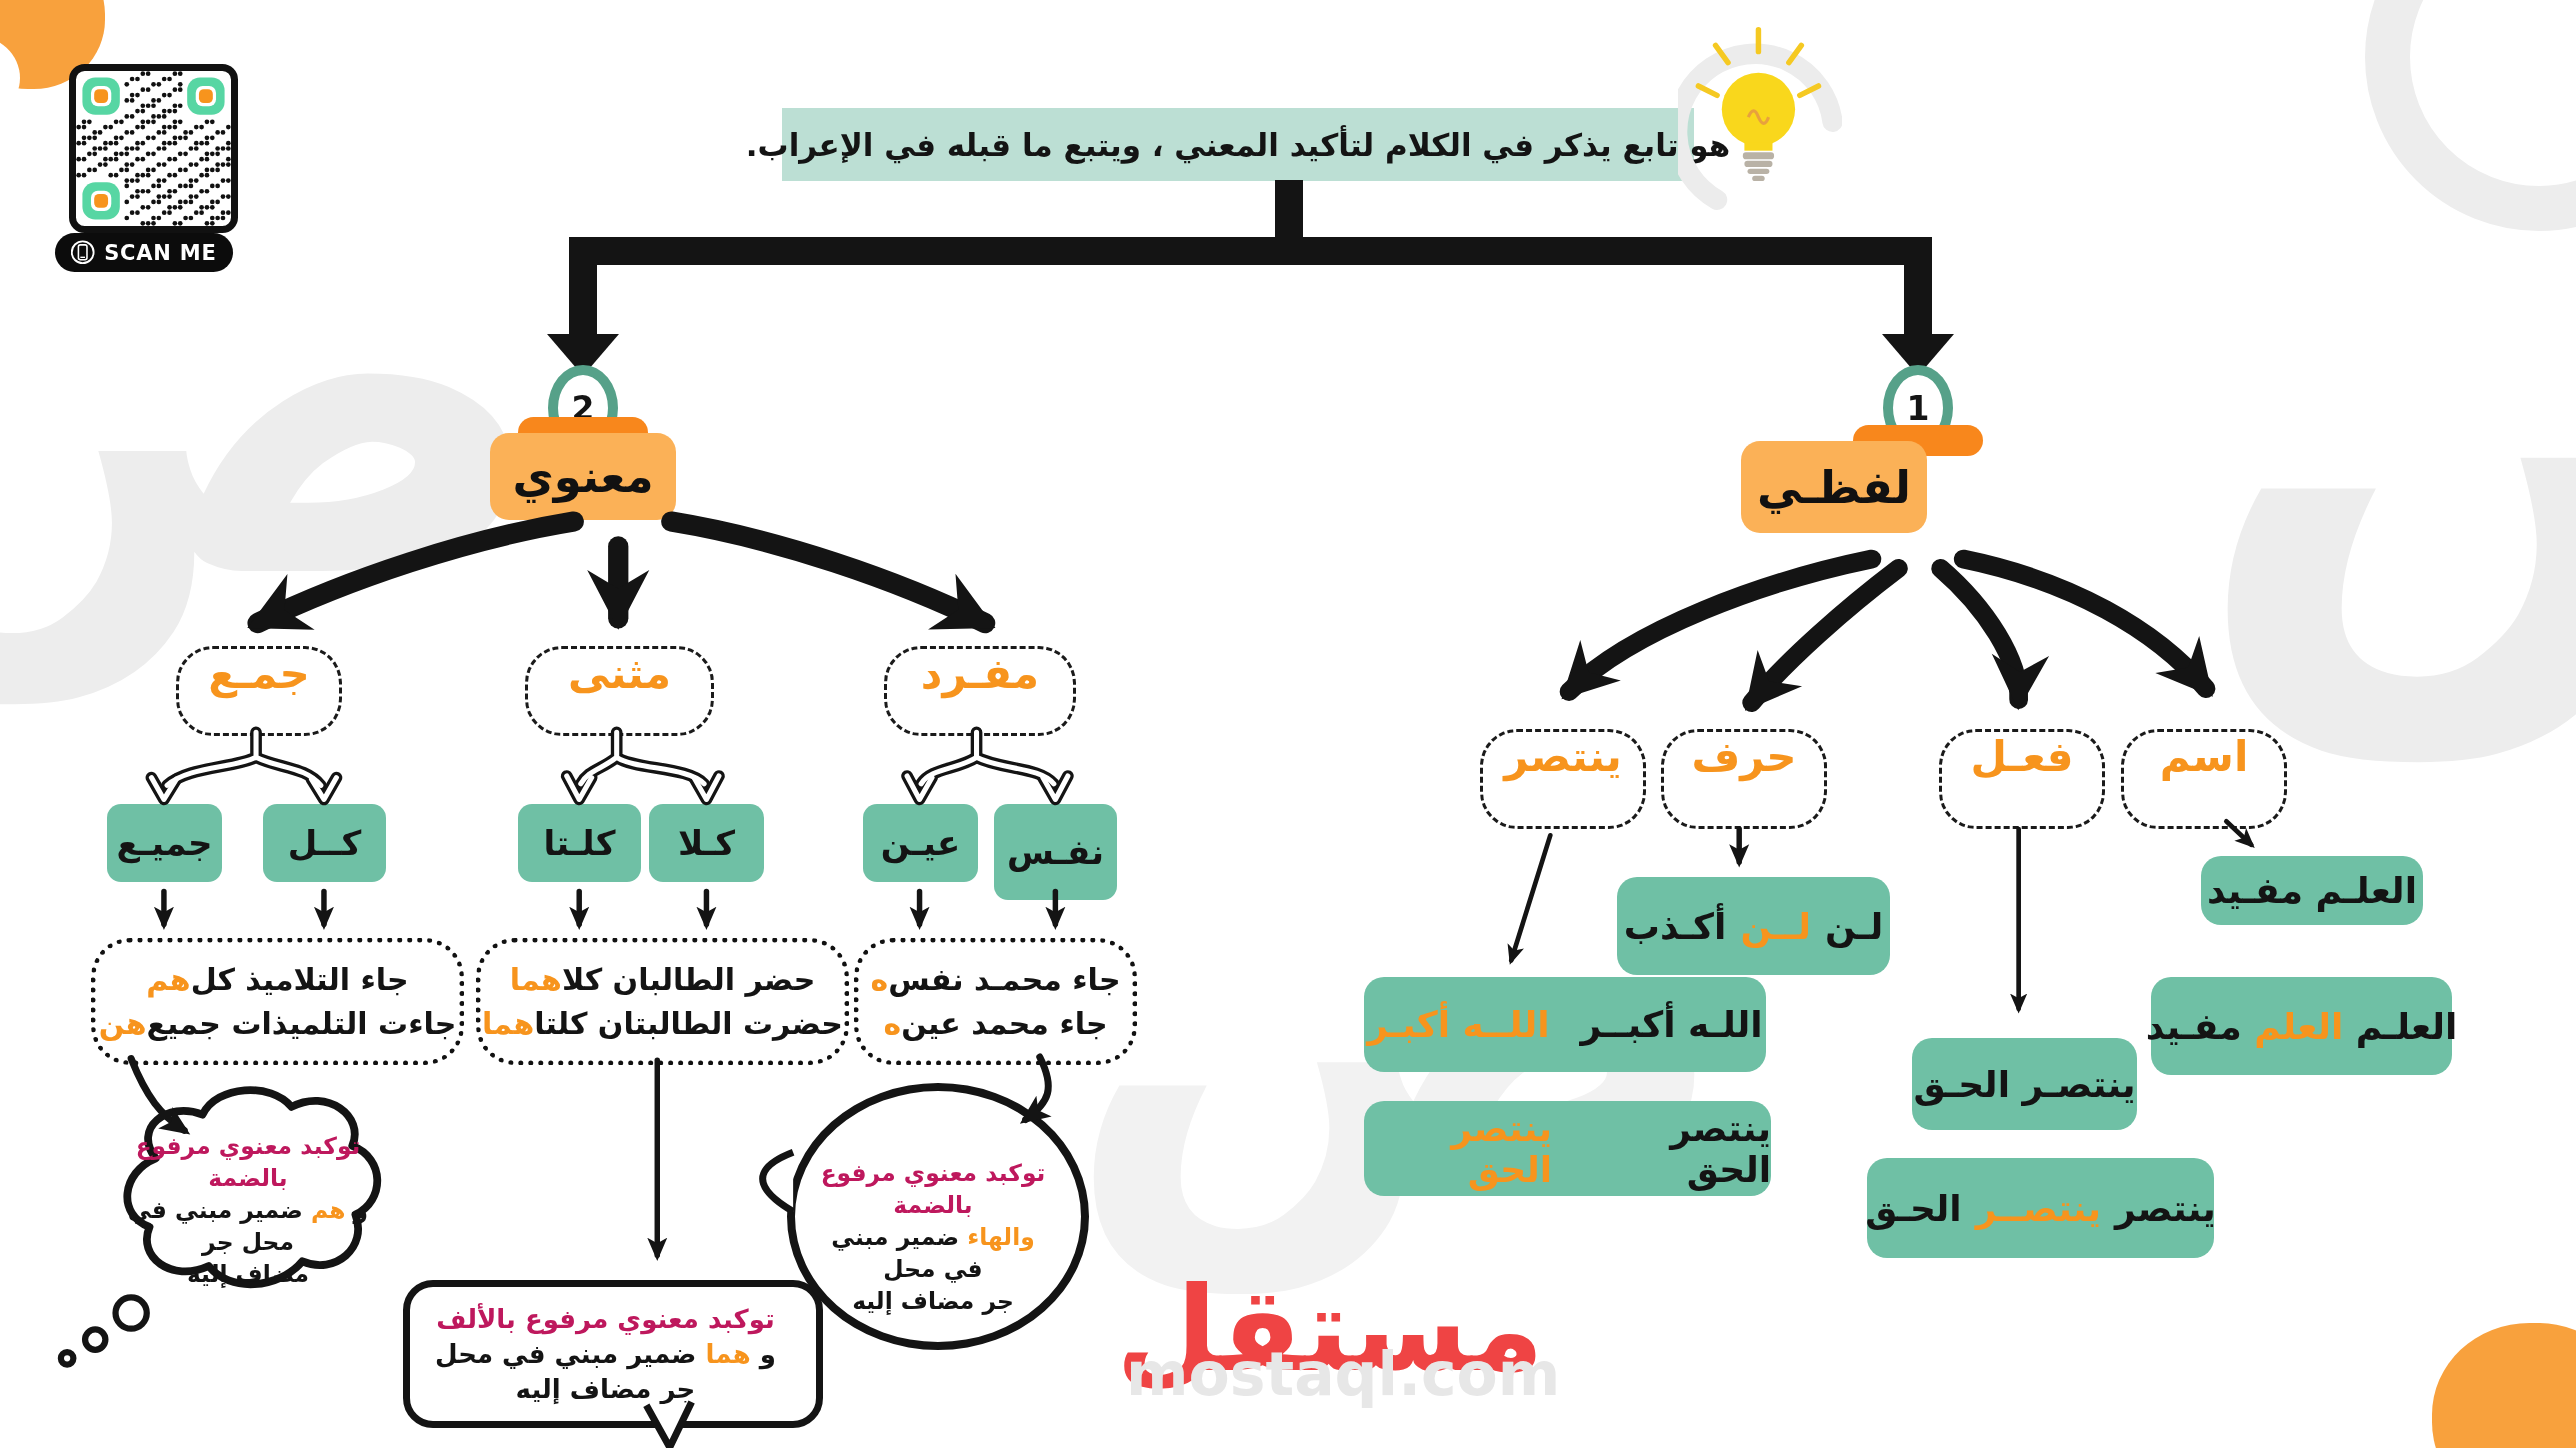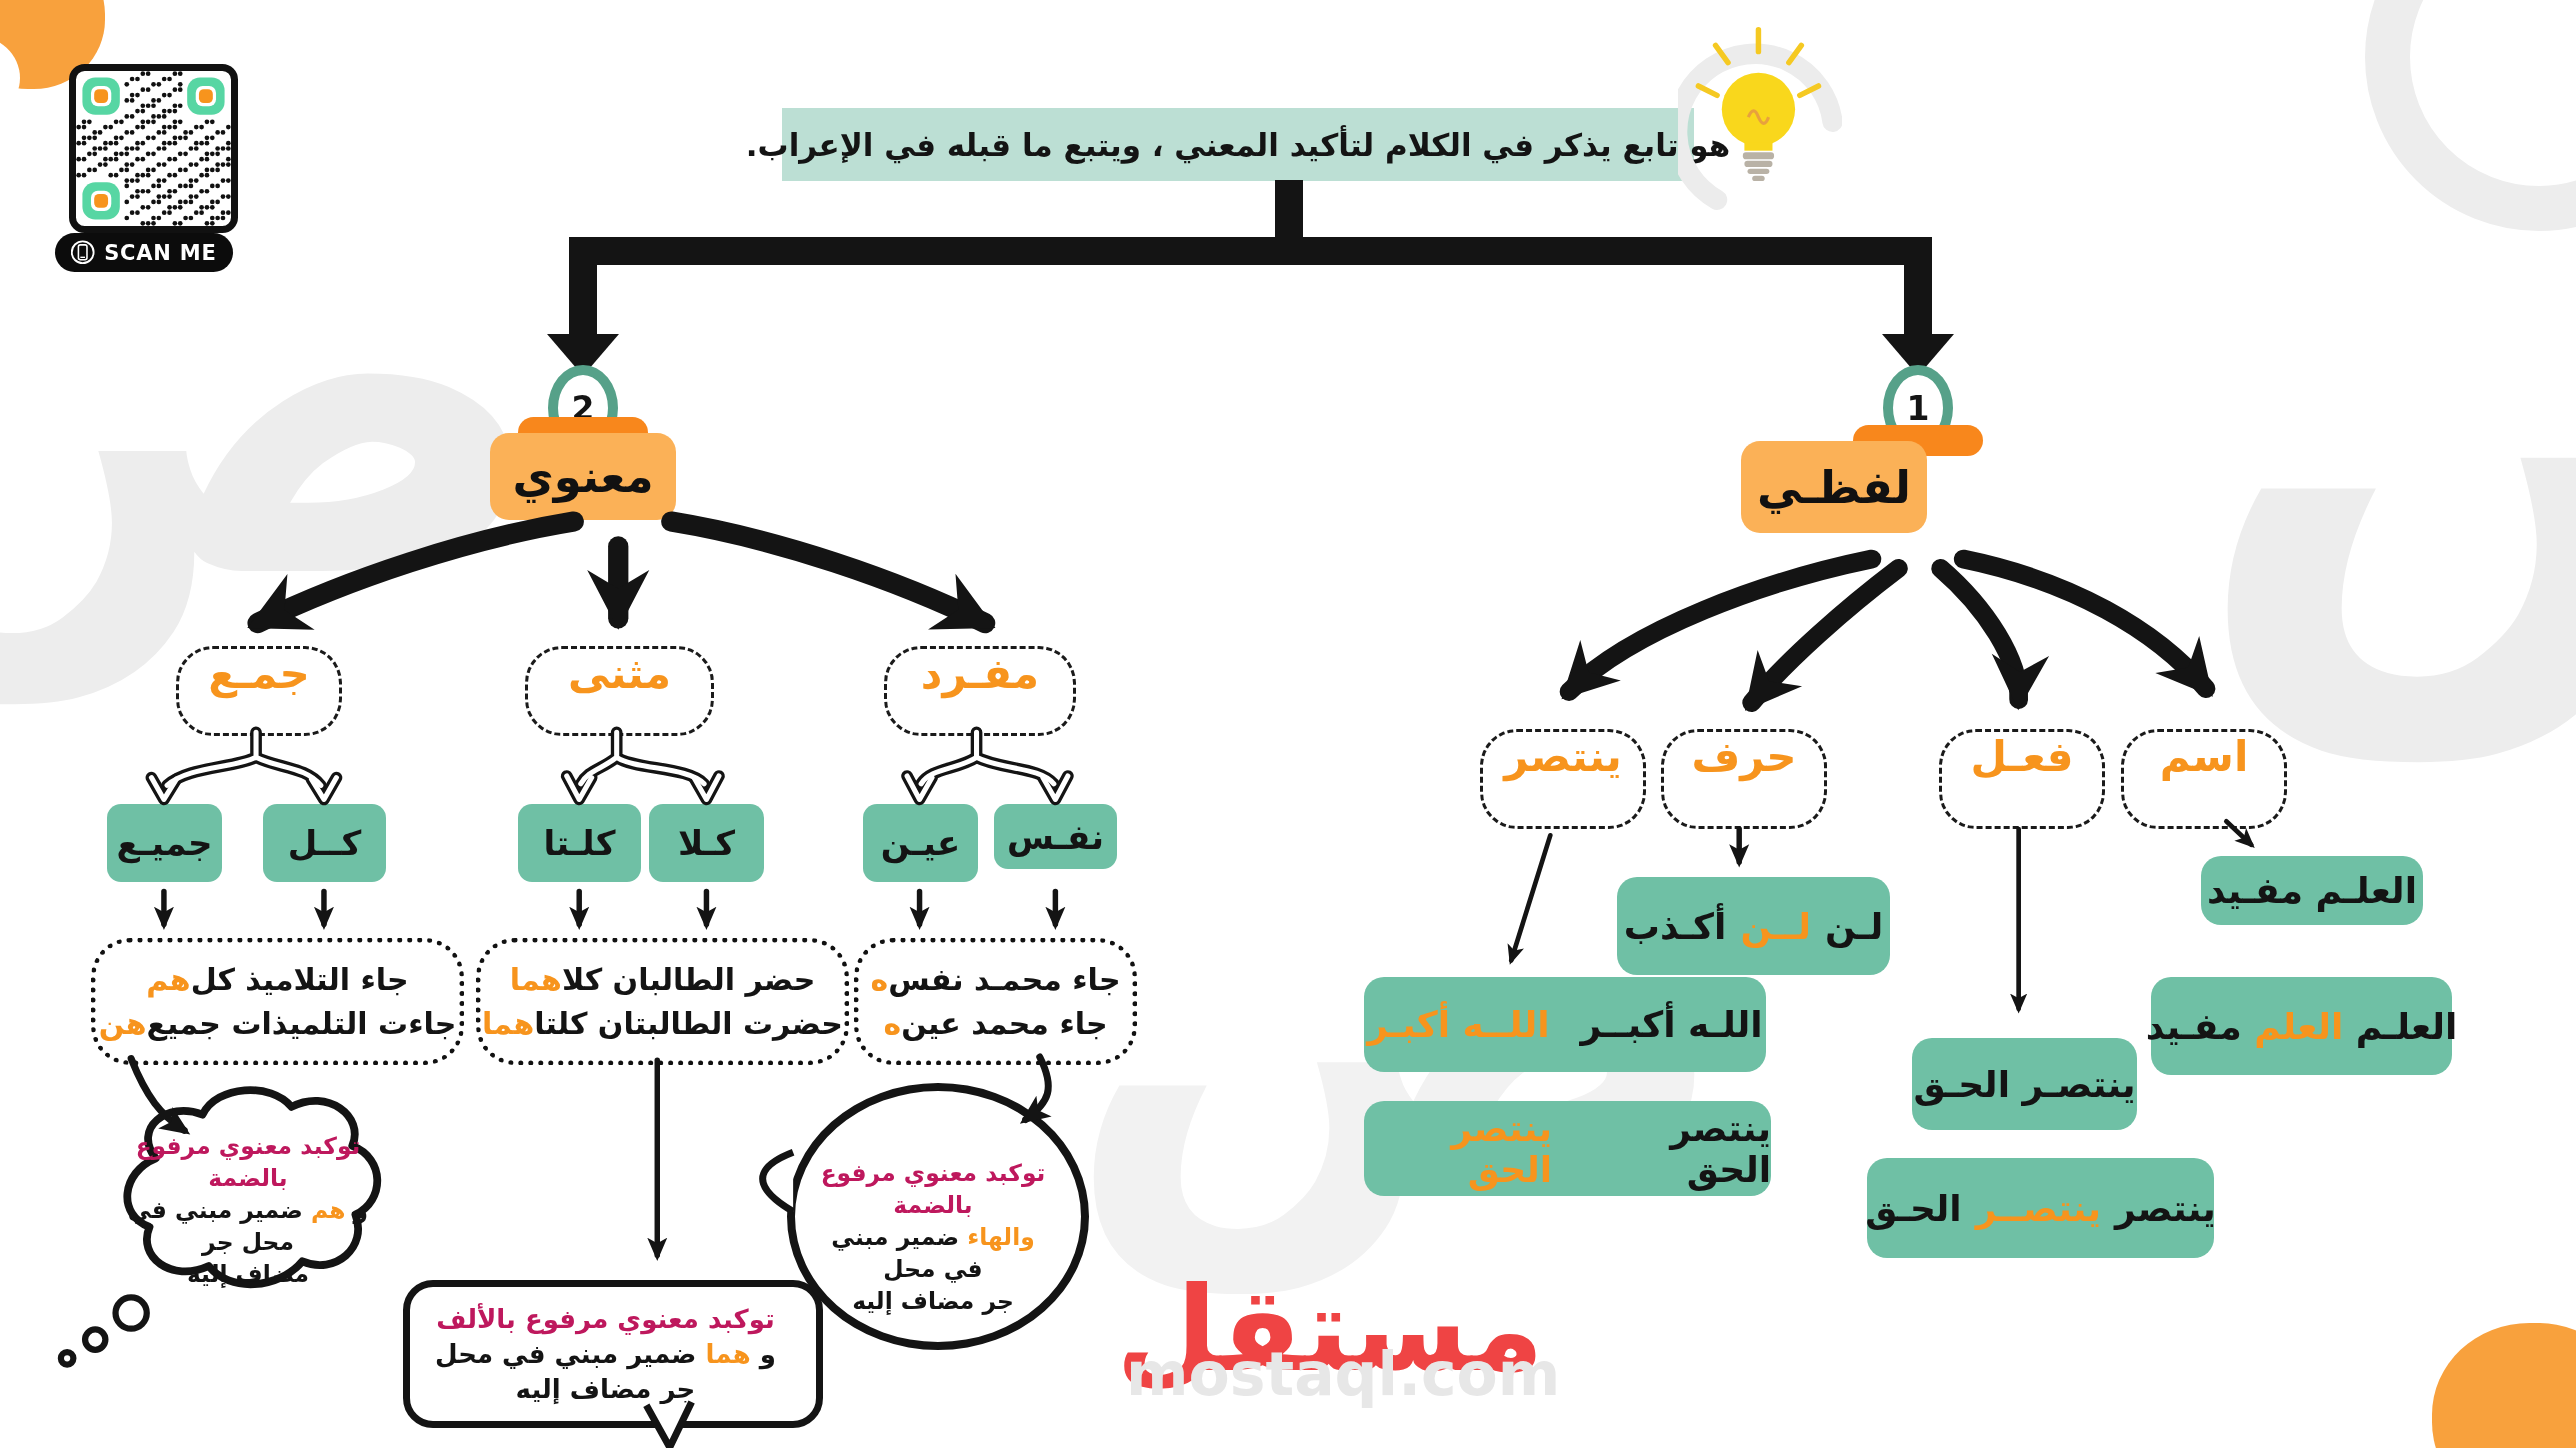--- a/index.html
+++ b/index.html
@@ -409,21 +409,21 @@
     </div>
   <div class="abs leaf" dir="rtl" style="left:518px;top:804px;width:123px;height:78px;">
     <span>كلـتا</span>
     </div>
   <div class="abs leaf" dir="rtl" style="left:649px;top:804px;width:115px;height:78px;">
     <span>كـلا</span>
     </div>
   <div class="abs leaf" dir="rtl" style="left:863px;top:804px;width:115px;height:78px;">
     <span>عيـن</span>
     </div>
-  <div class="abs leaf" dir="rtl" style="left:994px;top:804px;width:123px;height:65px;">
+  <div class="abs leaf" dir="rtl" style="left:994px;top:804px;width:123px;height:96px;">
     <span>نفـس</span>
     </div>
 
   <div class="abs dotted" dir="rtl" style="left:91px;top:938px;width:363px;height:117px;">
     <div class="ln">
       <span>جاء التلاميذ كل</span>
         <span class="o">هم</span>
     </div>
     <div class="ln">
       <span>جاءت التلميذات جميع</span>

